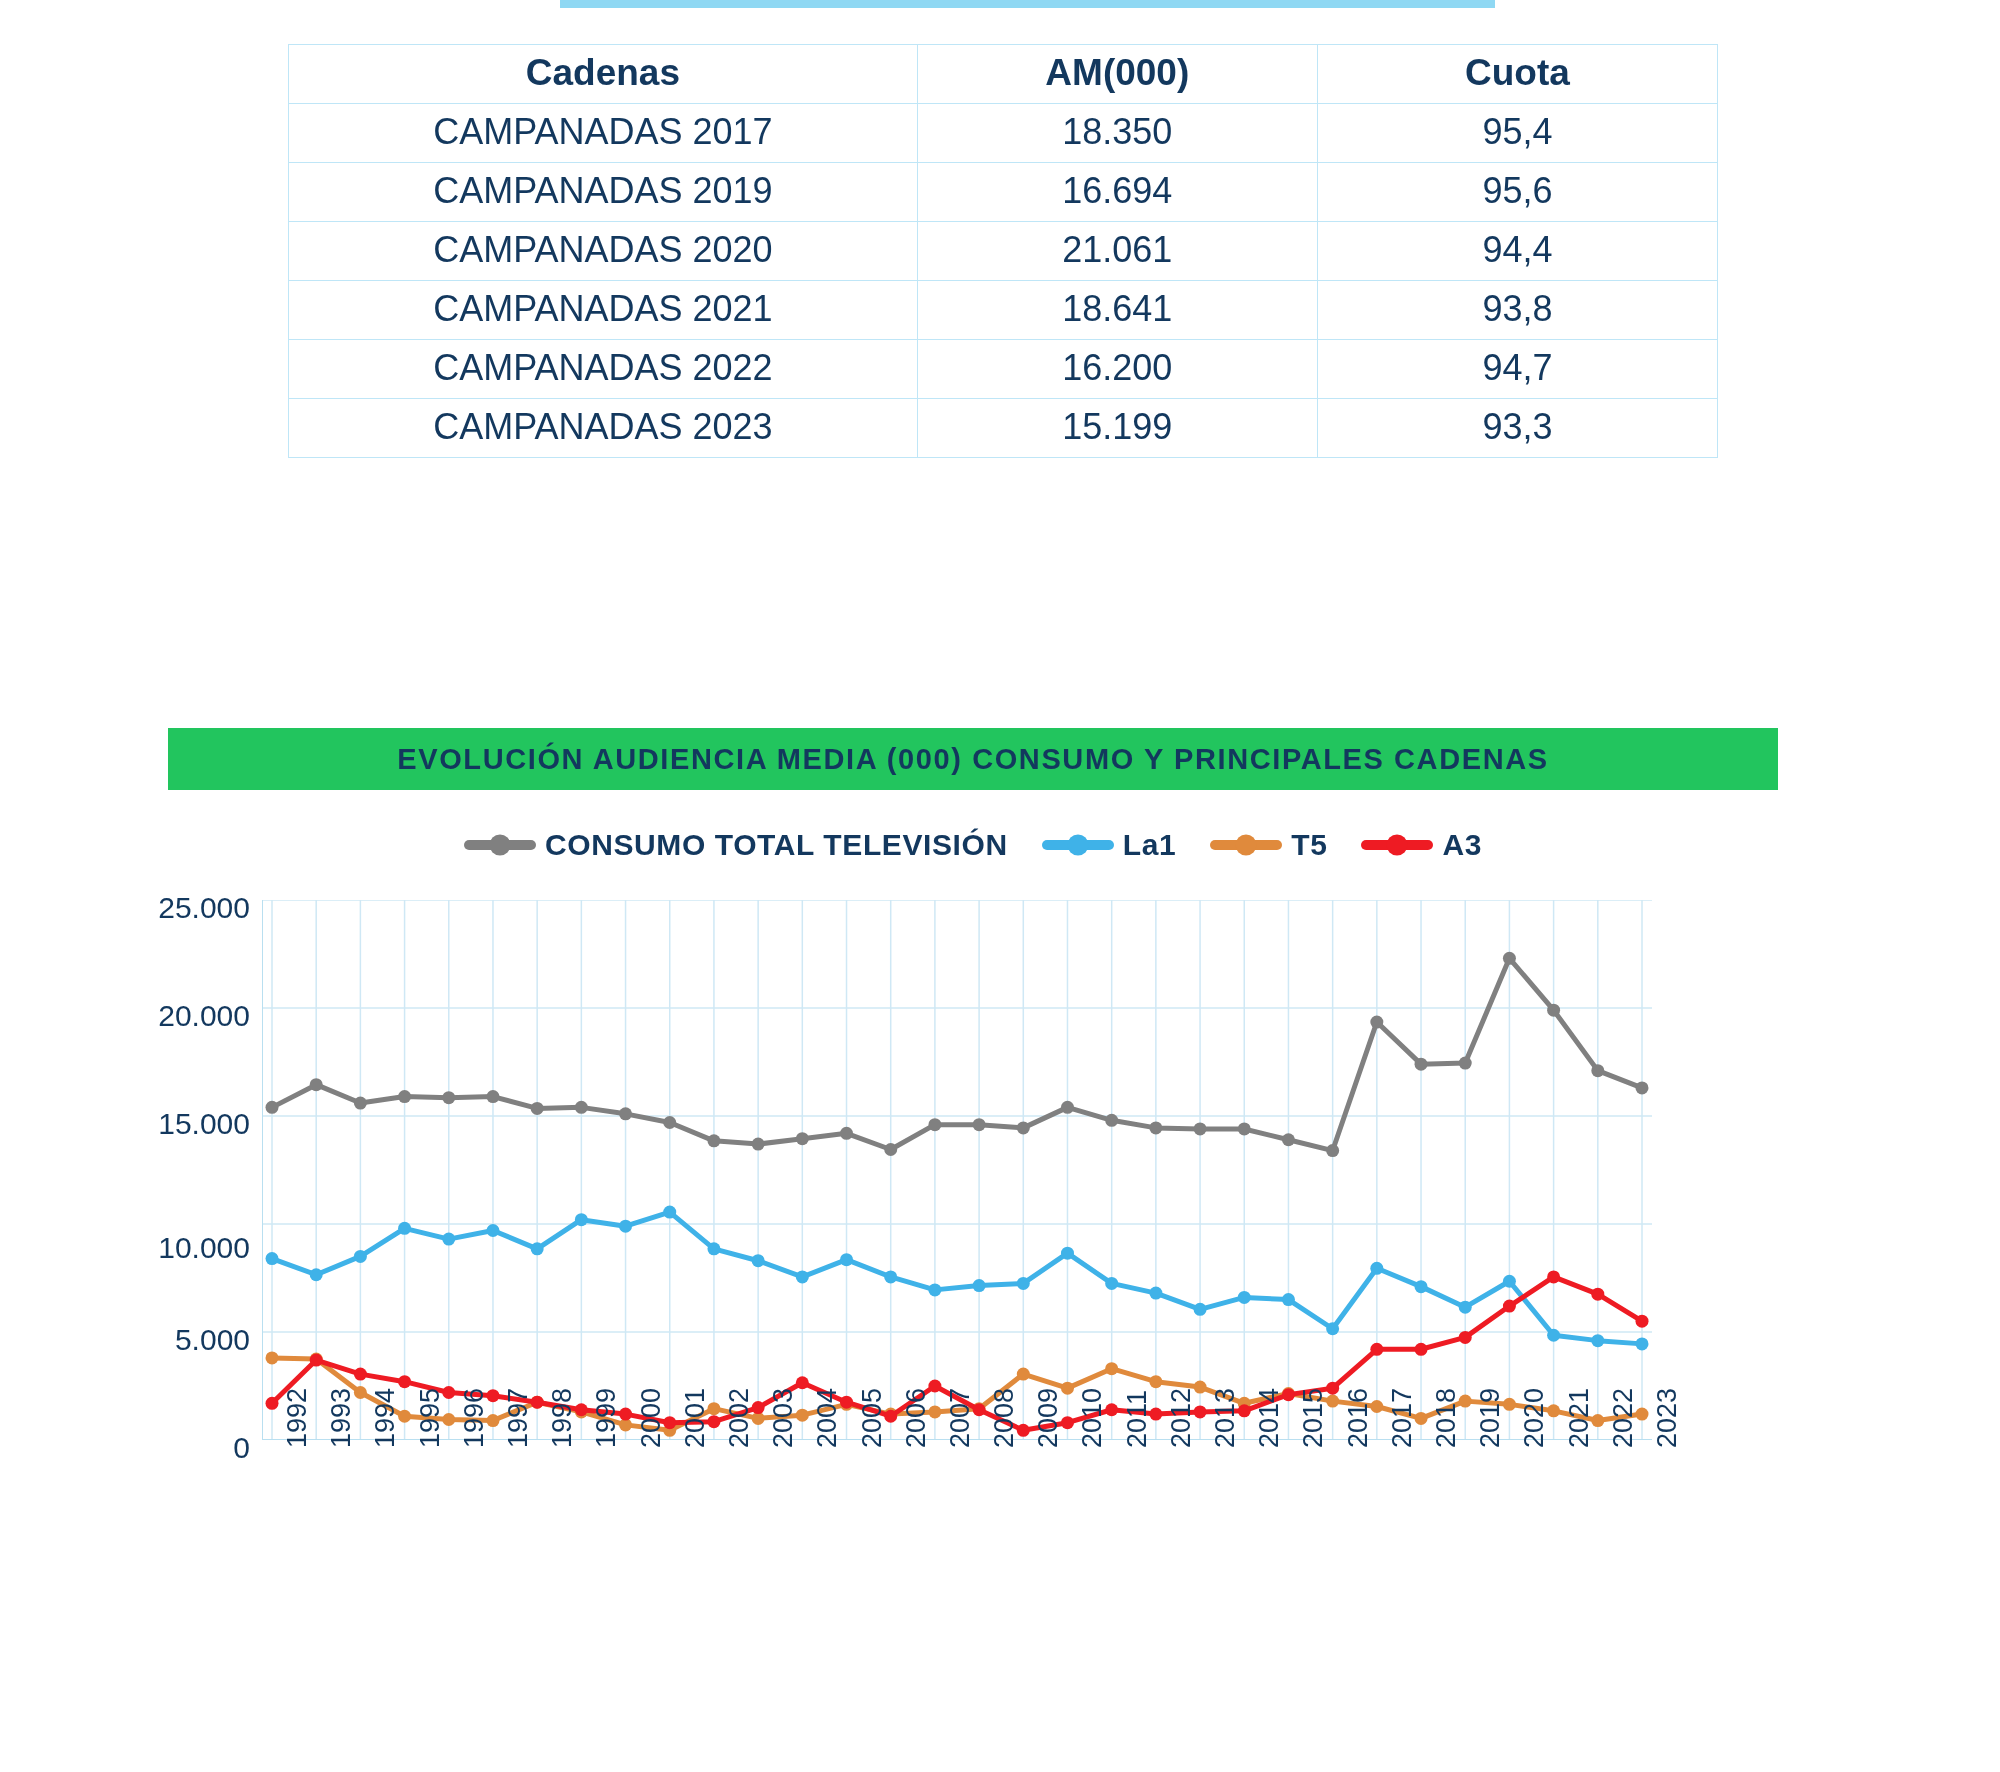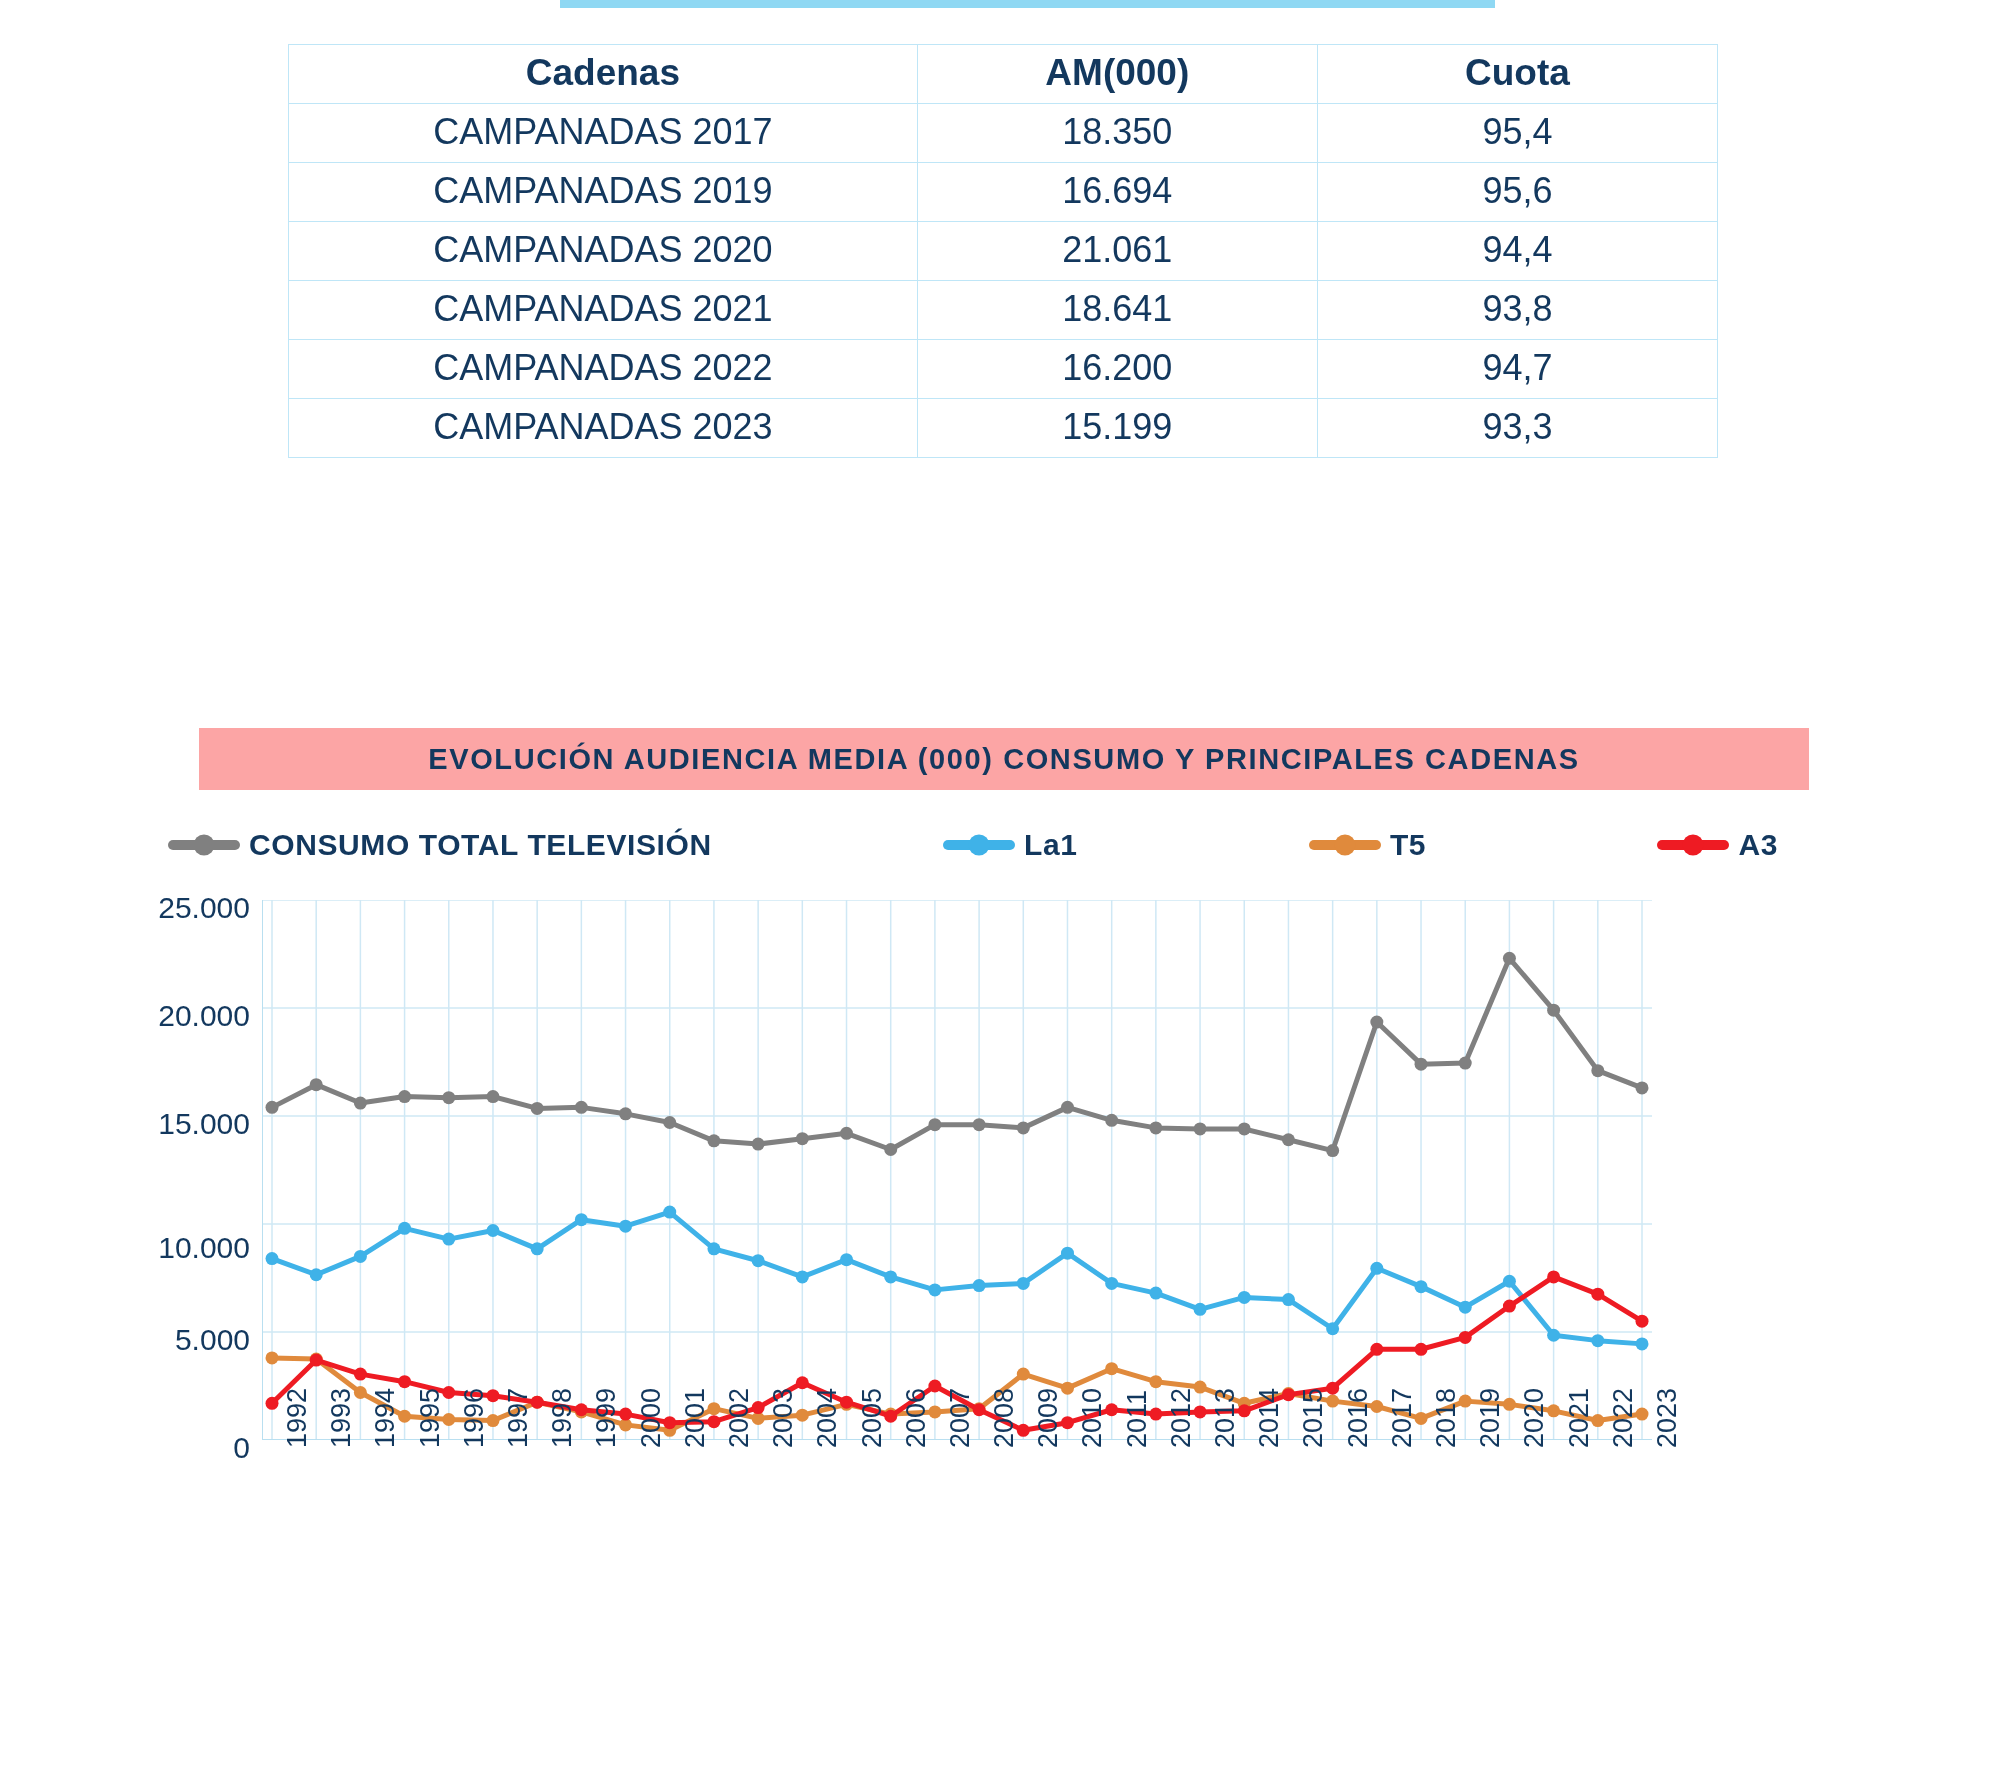--- a/index.html
+++ b/index.html
@@ -67,40 +67,39 @@
   table.campanadas col.c2 { width: 28%; }
   table.campanadas col.c3 { width: 28%; }
 
   
   .chart-title {
     position: absolute;
     left: 168px;
     top: 728px;
     width: 1610px;
     height: 62px;
-    background: #fca5a5;
+    background: #22c55e;
     color: #13385e;
     font-size: 29px;
     font-weight: bold;
     letter-spacing: 1.6px;
     display: flex;
     align-items: center;
     justify-content: center;
     text-align: center;
-    margin-left: 31px;
   }
 
   .legend {
     position: absolute;
     left: 168px;
     top: 828px;
     width: 1610px;
     display: flex;
     align-items: center;
-    justify-content: space-between;
+    justify-content: center;
     gap: 34px;
     font-size: 30px;
     font-weight: bold;
     color: #13385e;
     letter-spacing: 0.6px;
   }
   .legend .item {
     display: flex;
     align-items: center;
     gap: 9px;

